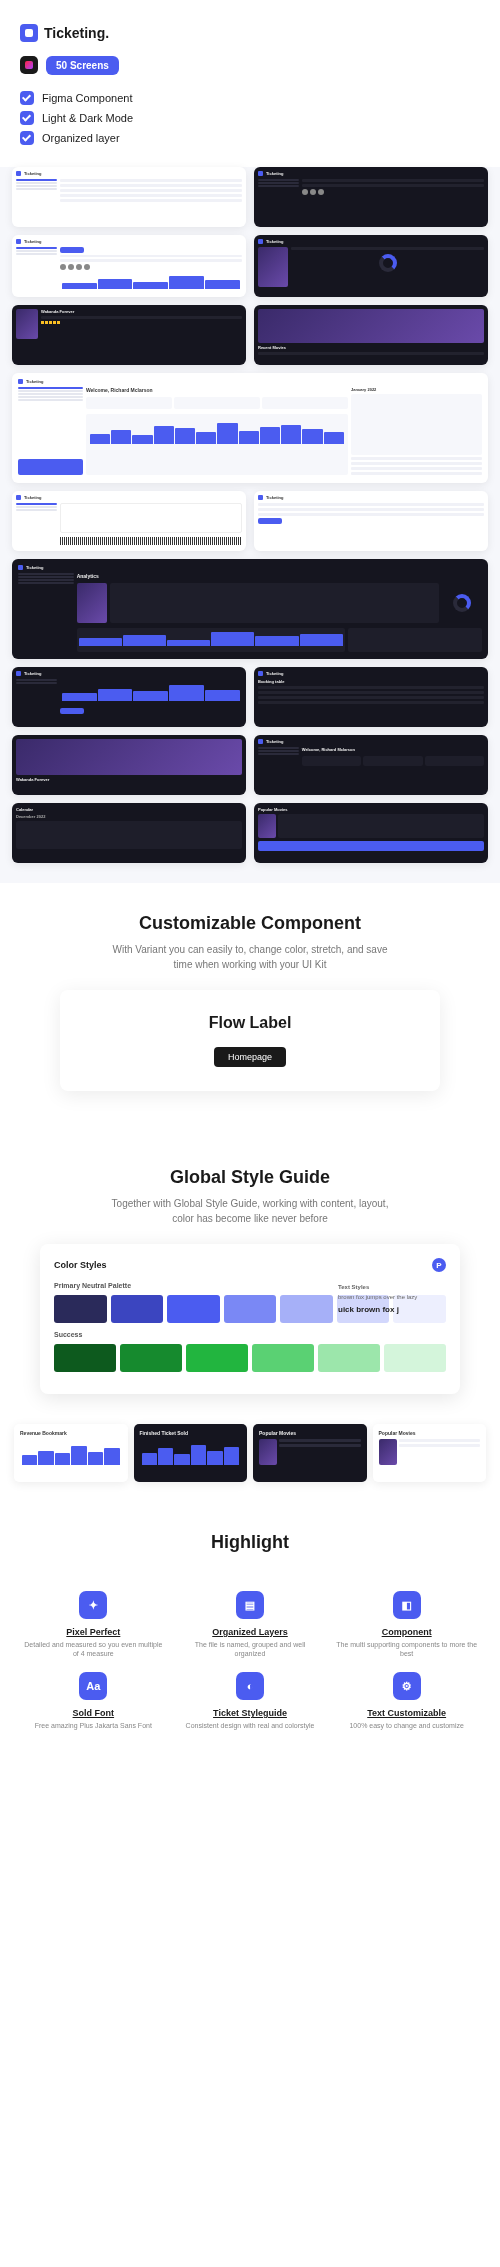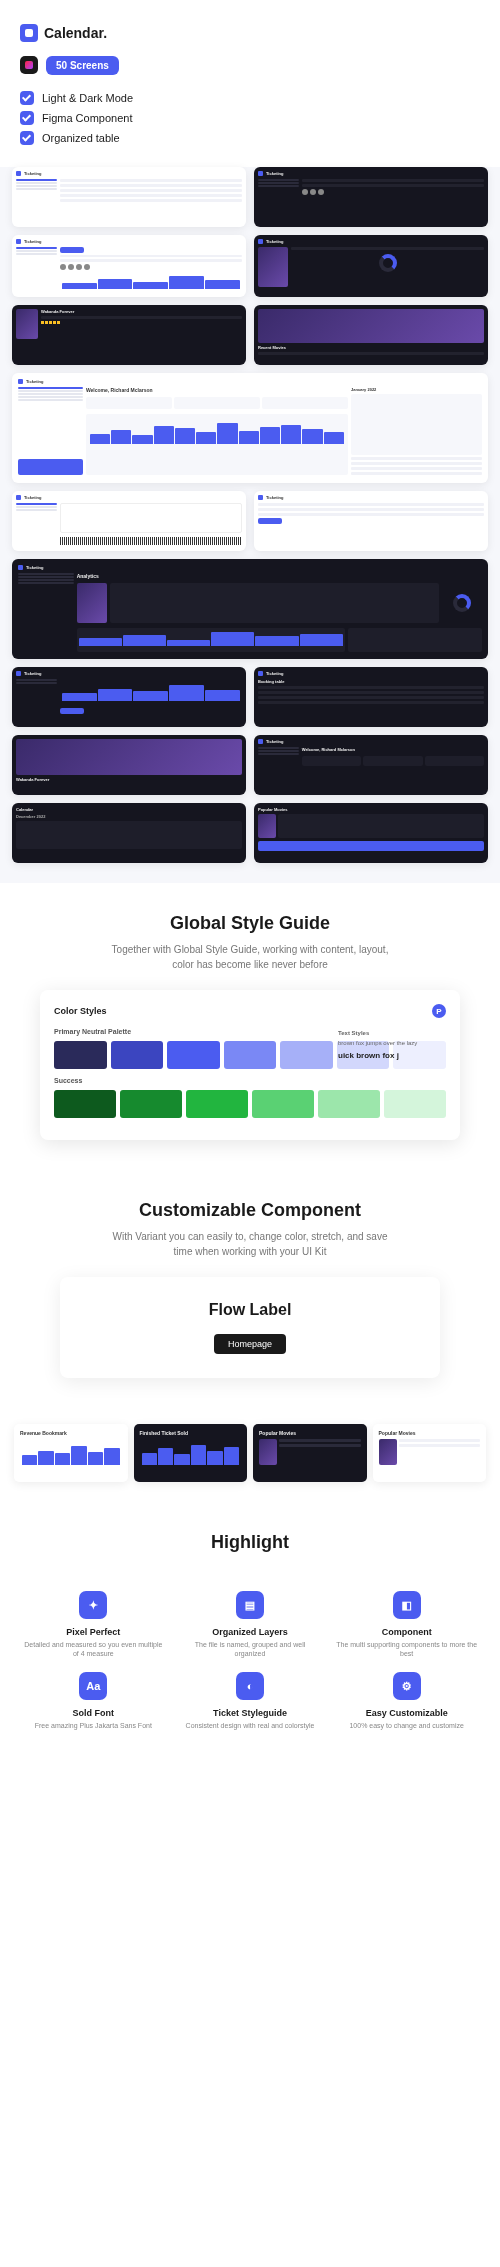--- a/index.html
+++ b/index.html
@@ -77,49 +77,49 @@
 .comp-row { display: flex; gap: 6px; justify-content: center; padding: 0 14px 20px; }
 .comp-card { flex: 1; background: #fff; border-radius: 5px; box-shadow: 0 2px 10px rgba(0,0,0,0.08); padding: 6px; min-height: 58px; font-size: 4px; }
 .comp-card.dark { background: #15151f; }
 .comp-card-title { font-size: 5px; font-weight: 700; margin-bottom: 3px; color: #333; }
 .comp-card.dark .comp-card-title { color: #eee; }
 
 
 .highlights { display: grid; grid-template-columns: repeat(3, 1fr); gap: 14px; padding: 0 22px 30px; }
 .highlight { text-align: center; }
 .hl-icon { width: 28px; height: 28px; background: #4b5cf0; border-radius: 7px; margin: 0 auto 8px; display: flex; align-items: center; justify-content: center; color: #fff; font-size: 11px; font-weight: 700; }
-.hl-title { font-size: 9px; font-weight: 700; margin-bottom: 3px; }
+.hl-title { font-size: 9px; font-weight: 700; margin-bottom: 3px; text-decoration: underline; }
 .hl-desc { font-size: 7px; color: #888; line-height: 1.3; }
 </style>
 </head>
 <body>
 
 <div class="page">
 
   <div class="hero">
     <div class="brand">
       <span class="brand-icon"></span>
-      <span>Calendar.</span>
+      <span>Ticketing.</span>
     </div>
     <div class="badges">
       <span class="badge dark"></span>
       <span class="badge">50 Screens</span>
     </div>
     <div class="features">
       <div class="feature">
           <span class="check"></span>
-          <span>Light &amp; Dark Mode</span>
+          <span>Figma Component</span>
         </div>
       <div class="feature">
           <span class="check"></span>
-          <span>Figma Component</span>
+          <span>Light &amp; Dark Mode</span>
         </div>
       <div class="feature">
           <span class="check"></span>
-          <span>Organized table</span>
+          <span>Organized layer</span>
         </div>
     </div>
   </div>
 
   <div class="collage">
     <div class="grid">
 
       <div class="shot">
         <div class="shot-top">
             <span class="shot-logo"></span>
@@ -435,20 +435,29 @@
             <div class="poster" style="width:18px;height:24px;"></div>
             <div class="mini-card" style="flex:1;"></div>
           </div>
         <div class="mini-btn" style="margin-top:3px;width:100%;height:10px;"></div>
       </div>
 
     </div>
   </div>
 
   <div class="section">
+    <h2>Customizable Component</h2>
+    <p>With Variant you can easily to, change color, stretch, and save time when working with your UI Kit</p>
+    <div class="flow-card">
+      <div class="flow-title">Flow Label</div>
+      <div style="text-align:center;"><span class="flow-pill">Homepage</span></div>
+    </div>
+  </div>
+
+  <div class="section">
     <h2>Global Style Guide</h2>
     <p>Together with Global Style Guide, working with content, layout, color has become like never before</p>
     <div class="style-card">
       <div class="style-card-header">
         <span class="style-card-title">Color Styles</span>
         <span class="style-card-icon">P</span>
       </div>
       <div class="style-sub">Primary Neutral Palette</div>
       <div class="swatch-row">
         <div class="swatch" style="background:#2a2a5a"></div>
@@ -466,29 +475,20 @@
         <div class="swatch" style="background:#22b53f"></div>
         <div class="swatch" style="background:#5ad173"></div>
         <div class="swatch" style="background:#9ce6ab"></div>
         <div class="swatch" style="background:#d4f5db"></div>
       </div>
       <div class="style-right">
         <div style="font-weight:700;font-size:6px;margin-bottom:3px;">Text Styles</div>
         <div class="style-text">brown fox jumps over the lazy</div>
         <div class="style-text" style="font-size:8px;font-weight:700;color:#222;margin-top:3px;">uick brown fox j</div>
       </div>
-    </div>
-  </div>
-
-  <div class="section">
-    <h2>Customizable Component</h2>
-    <p>With Variant you can easily to, change color, stretch, and save time when working with your UI Kit</p>
-    <div class="flow-card">
-      <div class="flow-title">Flow Label</div>
-      <div style="text-align:center;"><span class="flow-pill">Homepage</span></div>
     </div>
   </div>
 
   <div class="comp-row">
     <div class="comp-card">
       <div class="comp-card-title">Revenue Bookmark</div>
       <div class="mini-bars" style="height:28px;">
           <div class="mini-bar" style="height:40%"></div>
           <div class="mini-bar" style="height:60%"></div>
           <div class="mini-bar" style="height:50%"></div>
@@ -554,18 +554,18 @@
         <div class="hl-title">Sold Font</div>
         <div class="hl-desc">Free amazing Plus Jakarta Sans Font</div>
       </div>
     <div class="highlight">
         <div class="hl-icon">◐</div>
         <div class="hl-title">Ticket Styleguide</div>
         <div class="hl-desc">Consistent design with real and colorstyle</div>
       </div>
     <div class="highlight">
         <div class="hl-icon">⚙</div>
-        <div class="hl-title">Easy Customizable</div>
+        <div class="hl-title">Text Customizable</div>
         <div class="hl-desc">100% easy to change and customize</div>
       </div>
   </div>
 
 </div>
 
 </body></html>

